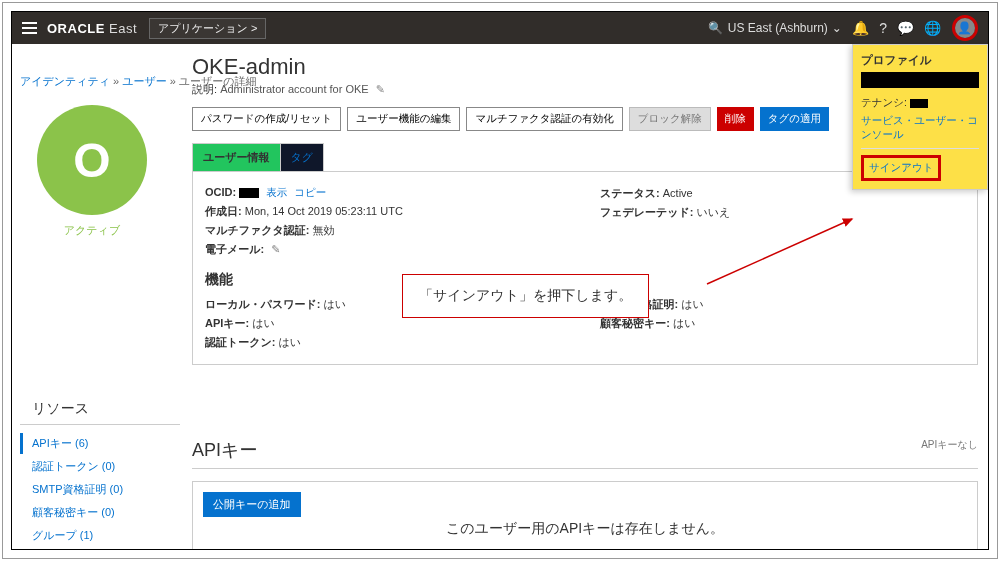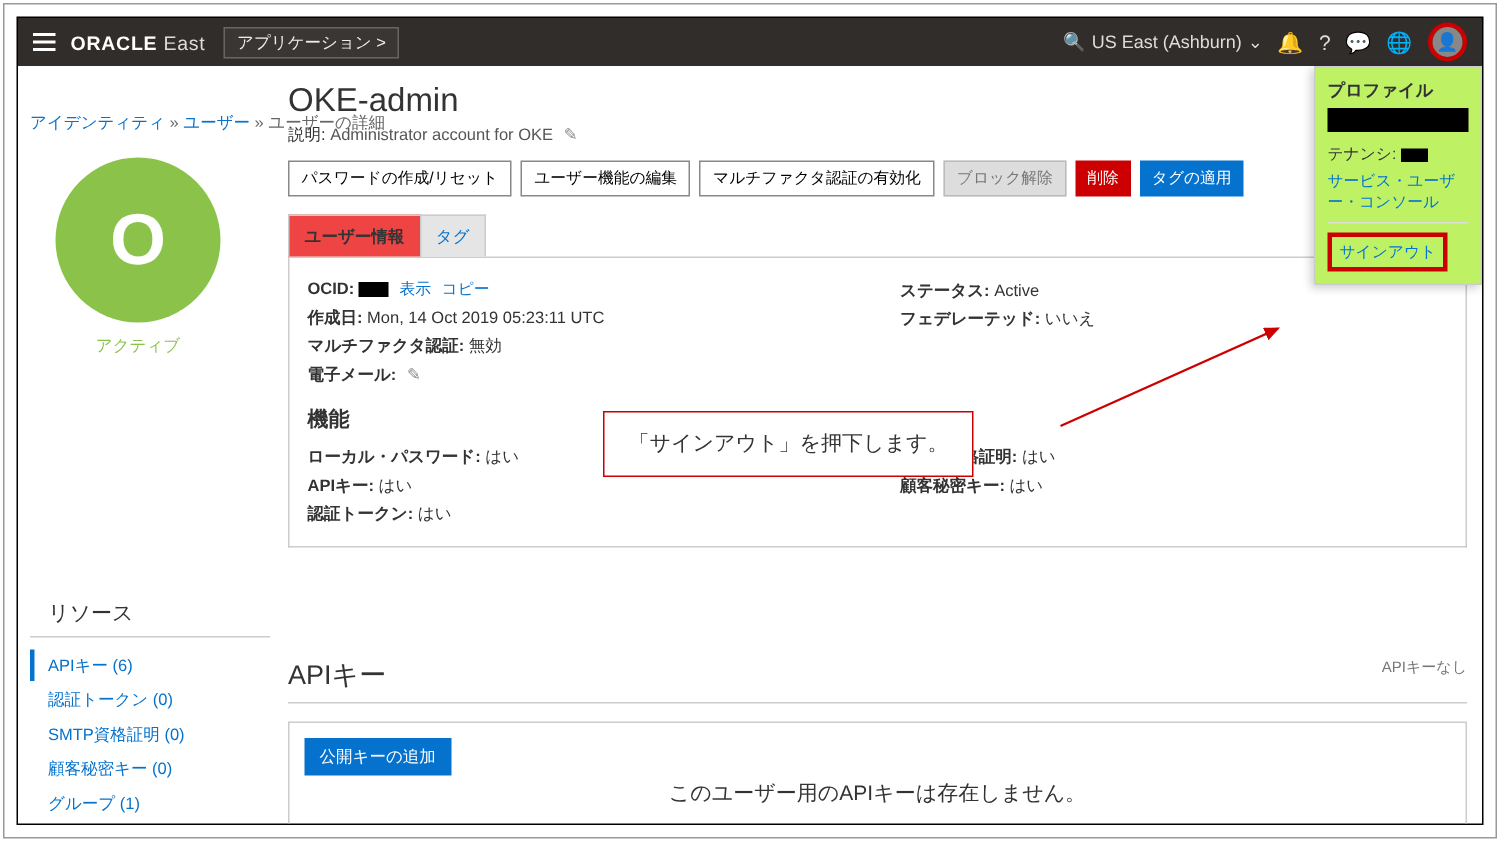--- a/index.html
+++ b/index.html
@@ -40,40 +40,40 @@
     .desc-row .label{ color:#333; font-weight:500;}
     .pencil{ color:#888; margin-left:4px;}
 
     .action-row { margin: 10px 0 0; display:flex; gap:6px; flex-wrap: wrap;}
     .btn{ font-size:10.5px; padding:4px 8px; border:1px solid #888; background:#fff; cursor:pointer;}
     .btn.grey-dis{ background:#ddd; border-color:#bbb; color:#777;}
     .btn.red{ background:#c00; border:none; color:#fff;}
     .btn.blue{ background:#0572ce; border:none; color:#fff;}
 
     .tabs { display:flex; border-bottom:1px solid #ccc; margin-top:12px;}
-    .tab { padding:6px 10px; font-size:11px; border:1px solid #ccc; border-bottom:none; margin-right:-1px; background:#ef4444;}
+    .tab { padding:6px 10px; font-size:11px; border:1px solid #ccc; border-bottom:none; margin-right:-1px; background:#22c55e;}
     .tab.active{ font-weight:600;}
-    .tab.inactive{ color:#0572ce; border-top-left-radius:0; background:#e5e5e5;}
+    .tab.inactive{ color:#0572ce; border-top-left-radius:0; background:#0f172a;}
 
     .info-panel{ border:1px solid #ccc; border-top:none; padding:10px 12px; font-size:11px;}
     .info-cols{ display:flex; gap:30px;}
     .info-left, .info-right{ flex:1;}
     .info-row{ margin:4px 0;}
     .info-row .k{ font-weight:600; color:#333;}
     .link-small{ color:#0572ce; font-size:10.5px; margin-left:4px;}
     .black-redact{ display:inline-block; width:20px; height:10px; background:#000; vertical-align:middle;}
 
     .functions-h{ font-size:14px; font-weight:600; margin-top:10px;}
 
     .callout{ position:absolute; left:390px; top:230px; border:1px solid #c00; padding:12px 16px; font-size:14px; background:#fff; z-index:5;}
 
     .arrow-svg{ position:absolute; left:690px; top:165px; z-index:4;}
 
     
-    .profile-panel{ position:absolute; top:0; right:0; width:112px; background:#bef264; border:1px solid #ccc; box-shadow:-2px 2px 6px rgba(0,0,0,.2); padding:8px; font-size:10.5px; z-index:10;}
+    .profile-panel{ position:absolute; top:0; right:0; width:136px; background:#fde047; border:1px solid #ccc; box-shadow:-2px 2px 6px rgba(0,0,0,.2); padding:8px; font-size:10.5px; z-index:10;}
     .profile-panel h4{ font-size:11.5px; font-weight:700; margin-bottom:4px;}
     .profile-panel .username-block{ background:#000; height:16px; width:100%; margin-bottom:8px;}
     .profile-panel .prow{ color:#0572ce; margin:4px 0;}
     .profile-panel .prow.lbl{ color:#333;}
     .tenancy-redact{ display:inline-block; width:18px; height:9px; background:#000; vertical-align:middle;}
     .signout-box{ border:3px solid #c00; padding:3px 5px; margin-top:4px; width:fit-content;}
     .profile-panel hr{ border:none; border-top:1px solid #ddd; margin:6px 0;}
 
     
     .resources-block{position:absolute; left:8px; top:350px; width:160px; font-size:11px;}

